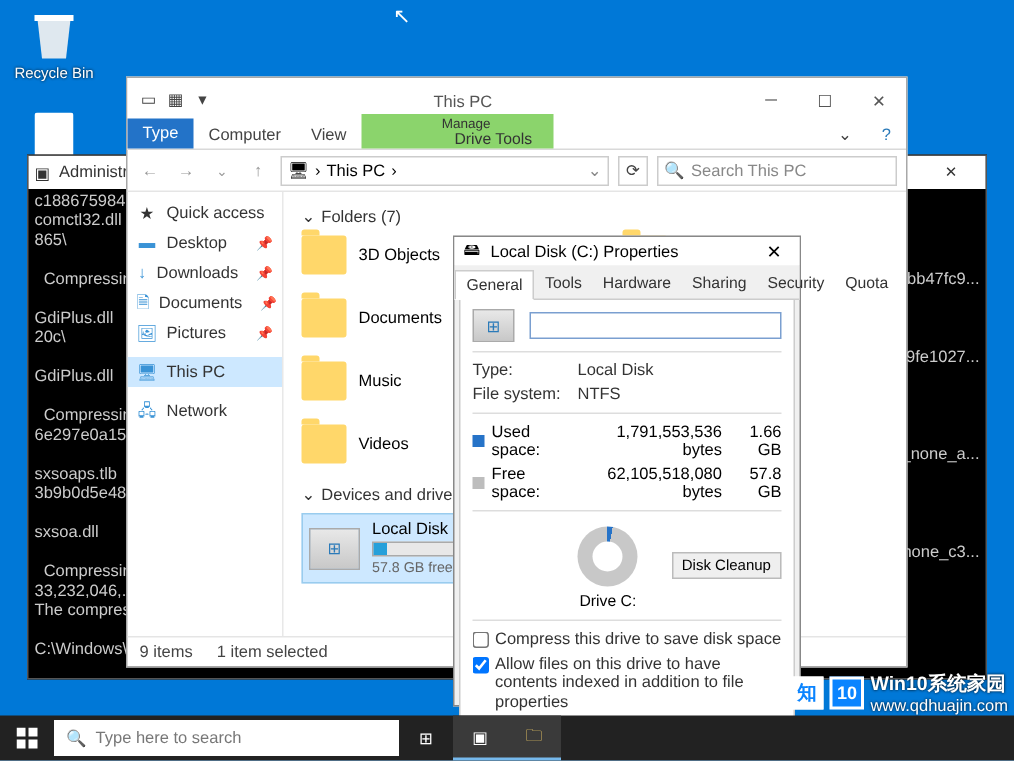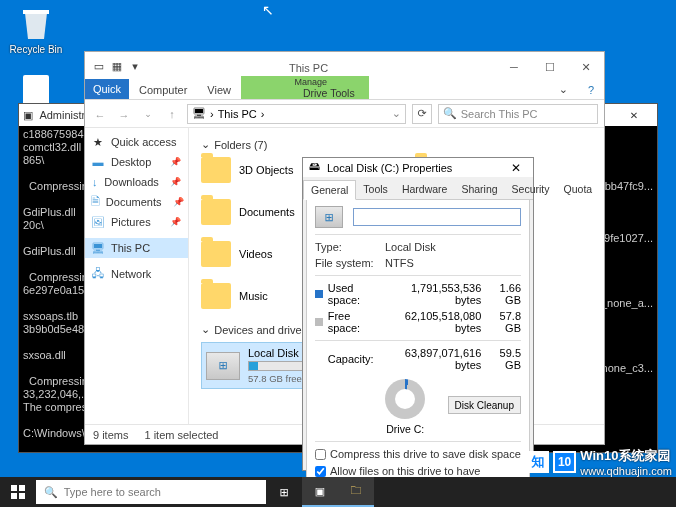--- a/index.html
+++ b/index.html
@@ -161,21 +161,21 @@
     <div class="exp-tabtitle" style="position:relative;">
        <span style="margin-left:130px;">This PC</span>
     </div>
     <div class="exp-winbtns">
       <span class="wb">─</span>
       <span class="wb">☐</span>
       <span class="wb">✕</span>
     </div>
   </div>
   <div class="exp-ribbon">
-    <div class="file-tab">Quick</div>
+    <div class="file-tab">Type</div>
     <div class="rtab">Computer</div>
     <div class="rtab">View</div>
     <div class="ctx">
       <span class="top">Manage</span>
       <span class="bot">Drive Tools</span>
     </div>
     <span style="flex:1"></span>
     <span class="rtab">⌄</span>
     <span class="rtab" style="color:#2a7ab9;">?</span>
   </div>
@@ -249,25 +249,25 @@
           <div class="fitem">
               <span class="fico"></span>
               <span>3D Objects</span>
             </div>
           <div class="fitem">
               <span class="fico"></span>
               <span>Documents</span>
             </div>
           <div class="fitem">
               <span class="fico"></span>
+              <span>Music</span>
+            </div>
+          <div class="fitem">
+              <span class="fico"></span>
               <span>Videos</span>
-            </div>
-          <div class="fitem">
-              <span class="fico"></span>
-              <span>Music</span>
             </div>
         </div>
         <div class="col">
           <div class="fitem">
               <span class="fico"></span>
               <span>Desktop</span>
             </div>
         </div>
       </div>
       <div class="section-head" style="margin-top:14px;">
@@ -332,26 +332,20 @@
         <span class="bytes">1,791,553,536 bytes</span>
         <span class="gb">1.66 GB</span>
       </div>
     <div class="space-row">
         <span class="sq free"></span>
         <span class="lbl">Free space:</span>
         <span class="bytes">62,105,518,080 bytes</span>
         <span class="gb">57.8 GB</span>
       </div>
     <hr>
-    <div class="space-row">
-        <span style="width:8px;"></span>
-        <span class="lbl">Capacity:</span>
-        <span class="bytes">63,897,071,616 bytes</span>
-        <span class="gb">59.5 GB</span>
-      </div>
     <div class="pie-row">
       <span style="width:48px;"></span>
       <div style="display:flex; flex-direction:column; align-items:center;">
         <div class="pie"></div>
         <span style="font-size:10.5px;">Drive C:</span>
       </div>
       <button class="cleanup">Disk Cleanup</button>
     </div>
     <hr>
     <label class="chk-row">

